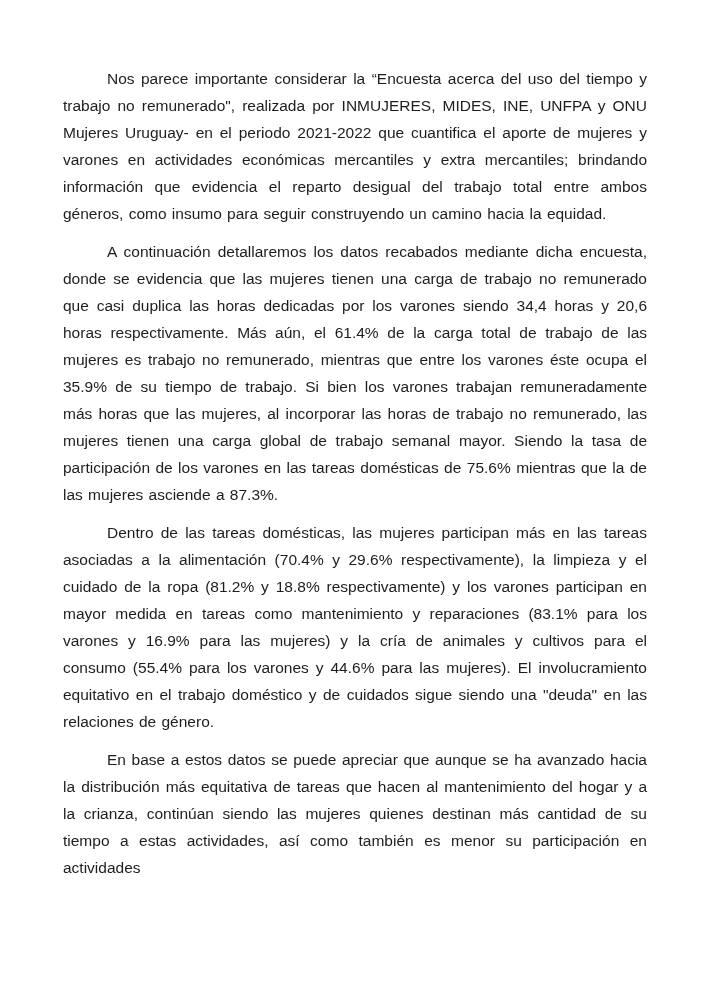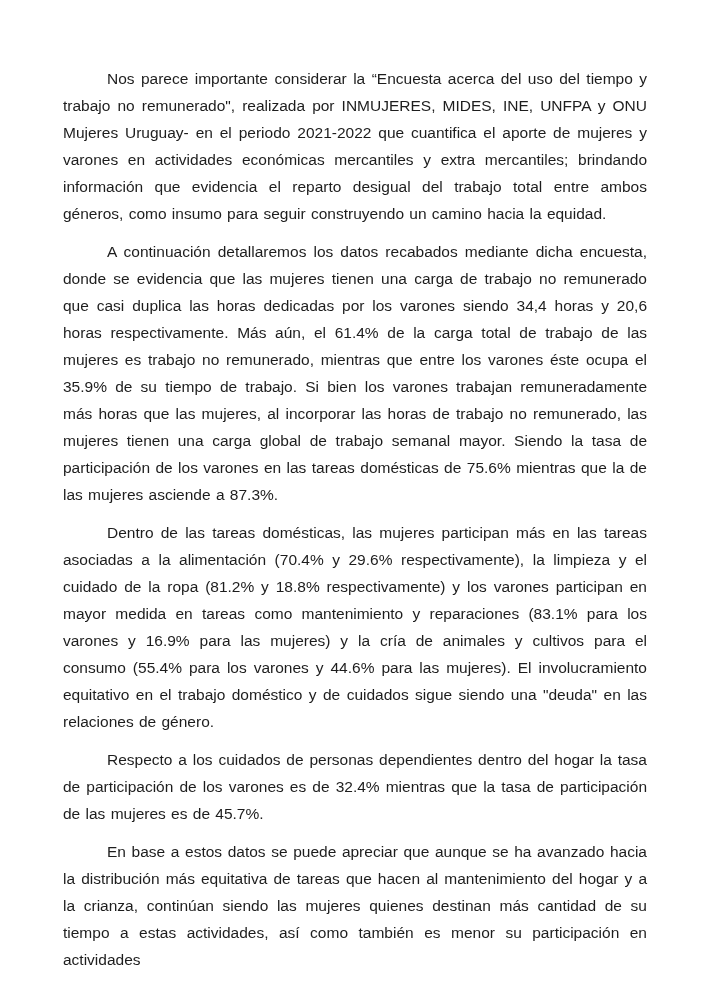--- a/index.html
+++ b/index.html
@@ -36,17 +36,16 @@
 </head>
 <body>
 
 <div class="page" style="background: rgb(255, 255, 255); color: rgb(29, 29, 29);">
   <p>Nos parece importante considerar la “Encuesta acerca del uso del tiempo y trabajo no remunerado", realizada por INMUJERES, MIDES, INE, UNFPA y ONU Mujeres Uruguay- en el periodo 2021-2022 que cuantifica el aporte de mujeres y varones en actividades económicas mercantiles y extra mercantiles; brindando información que evidencia el reparto desigual del trabajo total entre ambos géneros, como insumo para seguir construyendo un camino hacia la equidad.</p>
 
   <p>A continuación detallaremos los datos recabados mediante dicha encuesta, donde se evidencia que las mujeres tienen una carga de trabajo no remunerado que casi duplica las horas dedicadas por los varones siendo 34,4 horas y 20,6 horas respectivamente. Más aún, el 61.4% de la carga total de trabajo de las mujeres es trabajo no remunerado, mientras que entre los varones éste ocupa el 35.9% de su tiempo de trabajo. Si bien los varones trabajan remuneradamente más horas que las mujeres, al incorporar las horas de trabajo no remunerado, las mujeres tienen una carga global de trabajo semanal mayor. Siendo la tasa de participación de los varones en las tareas domésticas de 75.6% mientras que la de las mujeres asciende a 87.3%.</p>
 
   <p>Dentro de las tareas domésticas, las mujeres participan más en las tareas asociadas a la alimentación (70.4% y 29.6% respectivamente), la limpieza y el cuidado de la ropa (81.2% y 18.8% respectivamente) y los varones participan en mayor medida en tareas como mantenimiento y reparaciones (83.1% para los varones y 16.9% para las mujeres) y la cría de animales y cultivos para el consumo (55.4% para los varones y 44.6% para las mujeres). El involucramiento equitativo en el trabajo doméstico y de cuidados sigue siendo una "deuda" en las relaciones de género.</p>
 
-  <p>Respecto a los cuidados de personas dependientes dentro del hogar la tasa de participación de los varones es de 32.4% mientras que la tasa de participación de las mujeres es de 45.7%.</p>
 
 
   <p class="continues">En base a estos datos se puede apreciar que aunque se ha avanzado hacia la distribución más equitativa de tareas que hacen al mantenimiento del hogar y a la crianza, continúan siendo las mujeres quienes destinan más cantidad de su tiempo a estas actividades, así como también es menor su participación en actividades</p>
 </div>
 
 </body></html>

